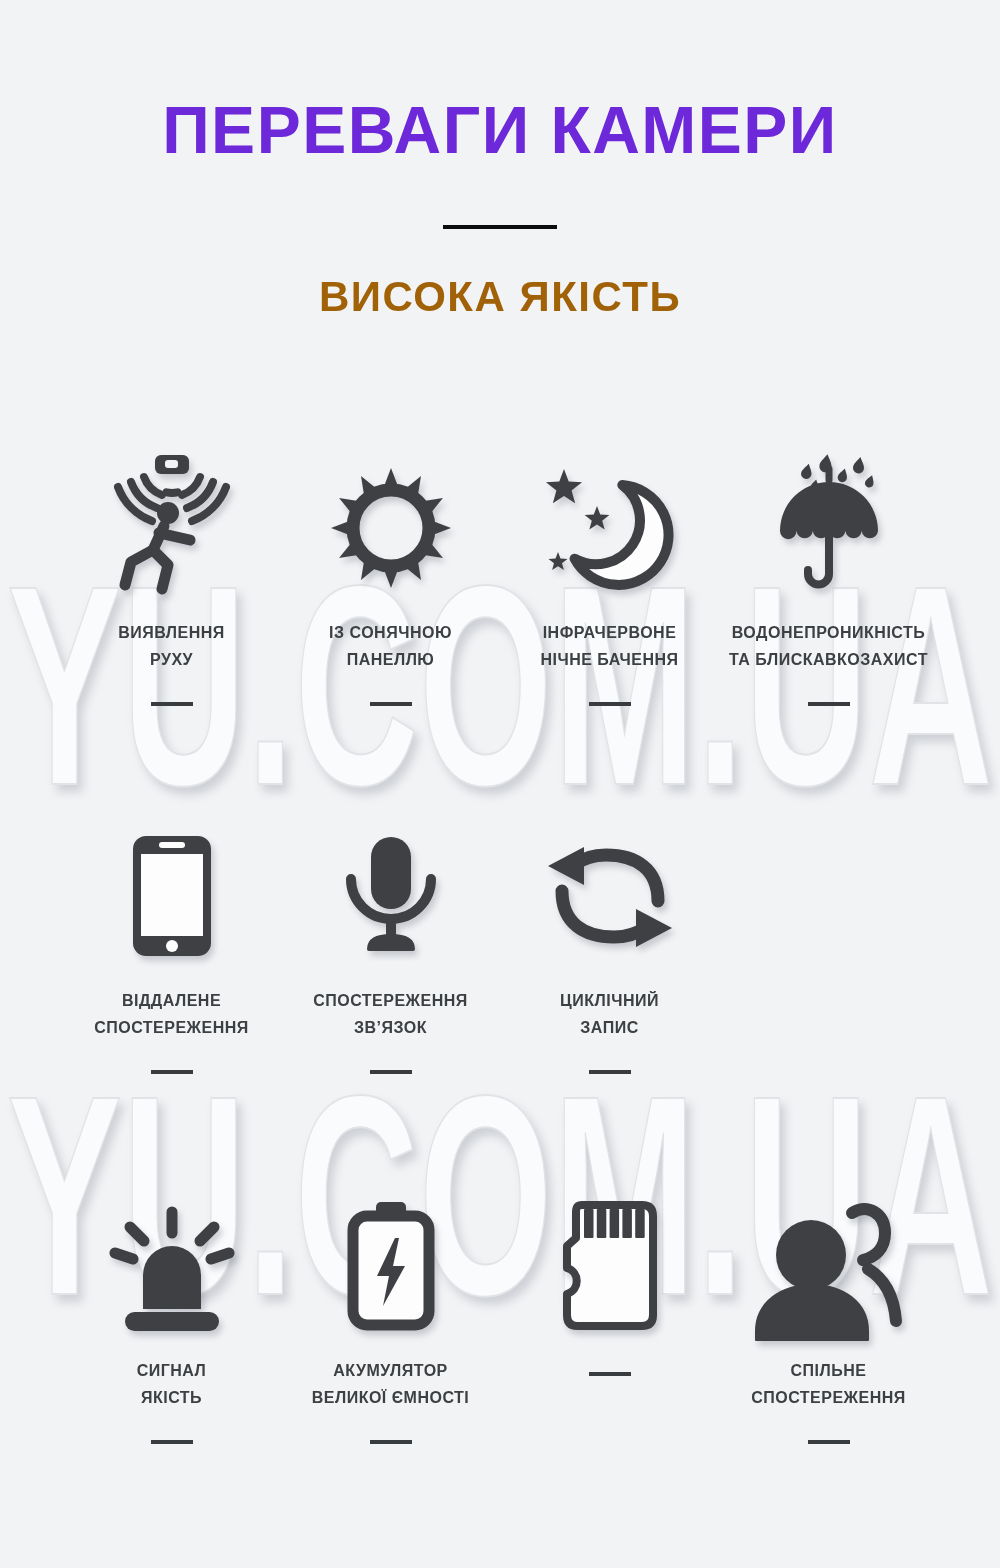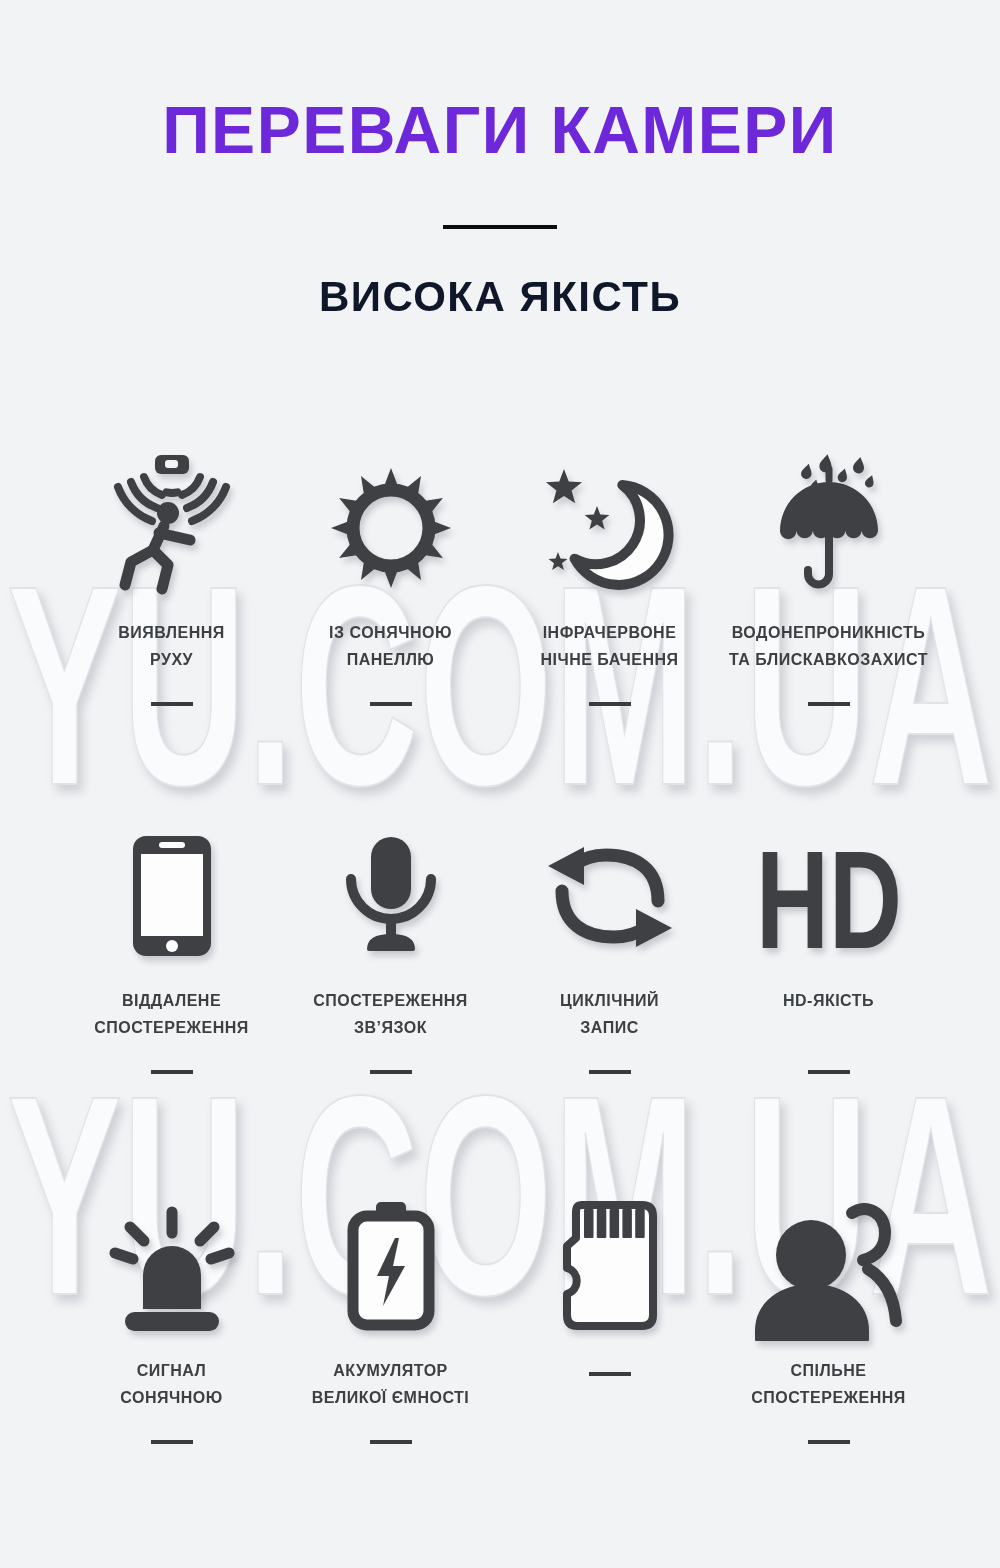--- a/index.html
+++ b/index.html
@@ -21,21 +21,21 @@
   }
   
   .header{position:relative;z-index:1;text-align:center;}
   .title{
     margin:0;padding-top:97px;font-size:66px;line-height:1;font-weight:bold;
     letter-spacing:1.5px;color:#6d28d9;
   }
   .divider{width:114px;height:4px;background:#0c0c0d;margin:62px auto 0;}
   .subtitle{
     margin:0;padding-top:47px;font-size:42px;line-height:1;font-weight:bold;
-    letter-spacing:1.5px;color:#0f172a;
+    letter-spacing:1.5px;color:#a16207;
   }
   
   .row{
     position:absolute;left:62px;right:62px;z-index:1;
     display:grid;grid-template-columns:repeat(4,1fr);
   }
   .row-1{top:450px;}
   .row-2{top:818px;}
   .row-3{top:1188px;}
   .cell{display:flex;flex-direction:column;align-items:center;min-width:0;}
@@ -224,53 +224,41 @@
           </g>
         </svg>
       </div>
       <div class="label">
         <span>ЦИКЛІЧНИЙ</span>
         <span>ЗАПИС</span>
       </div>
       <div class="dash"></div>
     </div>
 
-    <div class="cell">
-      <div class="icon">
-        <svg width="150" height="112" viewBox="0 0 150 112" class="ic">
-          <text class="hd-text" x="75" y="108" text-anchor="middle" font-size="140" textLength="146" lengthAdjust="spacingAndGlyphs" fill="currentColor">HD</text>
-        </svg>
-      </div>
-      <div class="label">
-        <span>HD-ЯКІСТЬ</span>
-        <span></span>
-      </div>
-      <div class="dash"></div>
-    </div>
   </div>
 
   <div class="row row-3">
 
     <div class="cell">
       <div class="icon">
         <svg width="130" height="134" viewBox="0 0 130 134" class="ic">
           <rect x="18" y="113" width="94" height="19" rx="9.5" fill="currentColor"></rect>
           <path d="M36 110 V76 A29 29 0 0 1 94 76 V110 Z" fill="currentColor"></path>
           <g fill="none" stroke="currentColor" stroke-width="11" stroke-linecap="round">
             <path d="M65 34 V13"></path>
             <path d="M37 42 L23 28"></path>
             <path d="M93 42 L107 28"></path>
             <path d="M26 60 L8 54"></path>
             <path d="M104 60 L122 54"></path>
           </g>
         </svg>
       </div>
       <div class="label">
         <span>СИГНАЛ</span>
-        <span>СОНЯЧНОЮ</span>
+        <span>ЯКІСТЬ</span>
       </div>
       <div class="dash"></div>
     </div>
 
     <div class="cell">
       <div class="icon">
         <svg width="96" height="132" viewBox="0 0 96 132" class="ic">
           <rect x="33" y="2" width="30" height="16" rx="5" fill="currentColor"></rect>
           <rect x="10" y="16" width="76" height="109" rx="14" fill="#fdfdfe" stroke="currentColor" stroke-width="11"></rect>
           <path d="M52 38 L34 76 L46 76 L40 106 L62 66 L50 66 L56 38 Z" fill="currentColor"></path>

